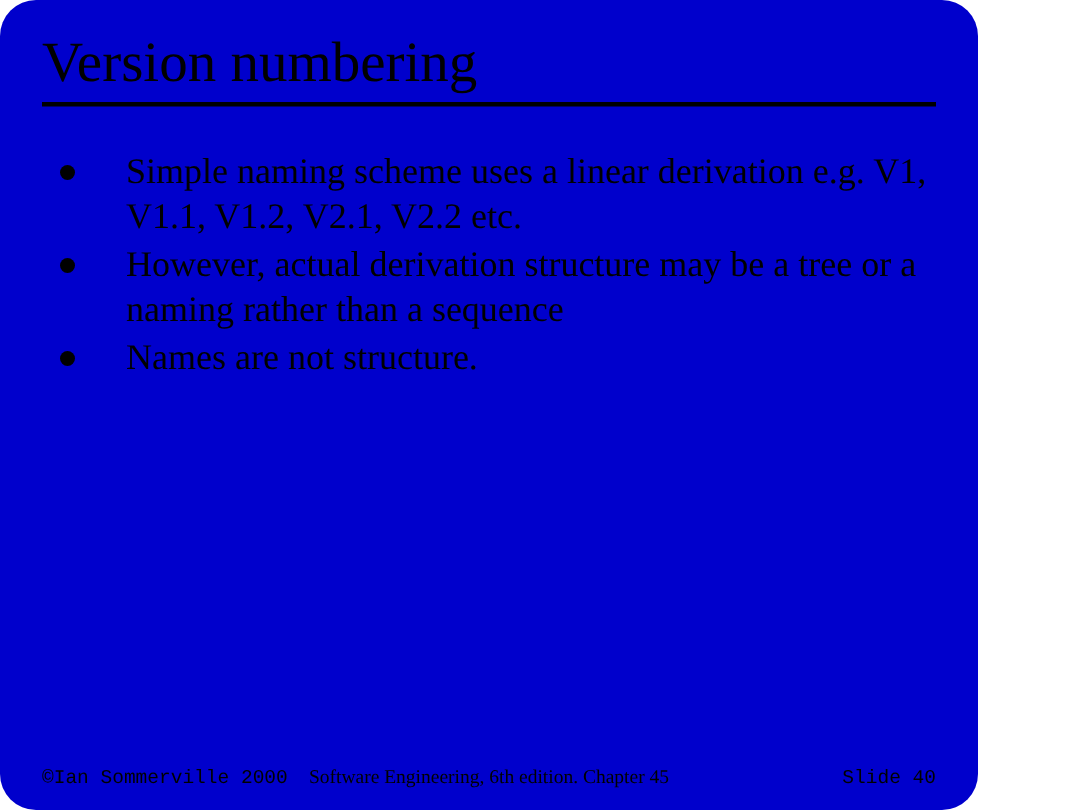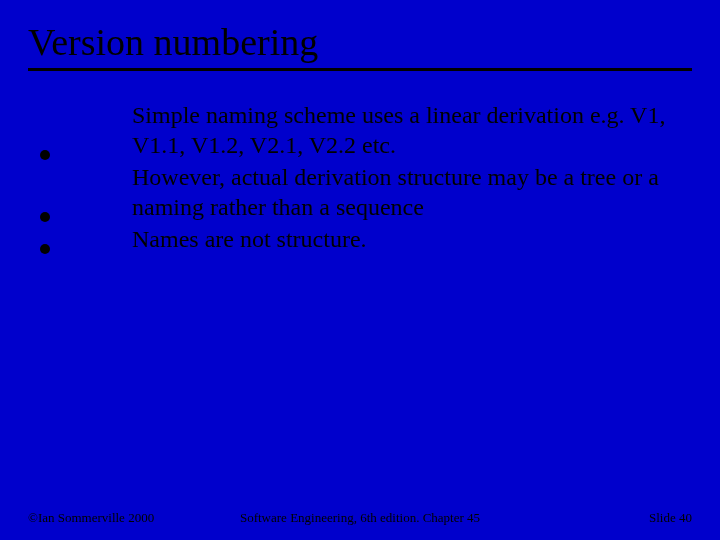--- a/index.html
+++ b/index.html
@@ -3,27 +3,28 @@
 <meta charset="utf-8">
 <style>
   html, body {
     margin: 0;
     padding: 0;
     width: 720px;
     height: 540px;
     overflow: hidden;
   }
   .slide {
-    width: 720px;
+    width: 652px;
     height: 540px;
     background: #0000cc;
     position: relative;
     font-family: "Times New Roman", Times, serif;
     color: #000;
     box-sizing: border-box;
+    border-radius: 24px;
   }
   .title {
     position: absolute;
     top: 22px;
     left: 28px;
     right: 28px;
     font-size: 38px;
     border-bottom: 3px solid #000;
     padding-bottom: 4px;
     line-height: 1.1;
@@ -31,23 +32,22 @@
   .body {
     position: absolute;
     top: 100px;
     left: 40px;
     right: 30px;
     font-size: 24px;
     line-height: 1.25;
   }
   .bullet-row {
     display: flex;
-    align-items: flex-end;
+    align-items: flex-start;
     margin-bottom: 2px;
-    gap: 48px;
   }
   .bullet-dot {
     flex: 0 0 auto;
     width: 10px;
     height: 10px;
     background: #000;
     border-radius: 50%;
     margin-top: 10px;
     margin-right: 34px;
   }
@@ -57,20 +57,21 @@
   .footer {
     position: absolute;
     bottom: 14px;
     left: 28px;
     right: 28px;
     display: flex;
     justify-content: space-between;
     align-items: baseline;
     font-size: 13px;
     color: #000;
+    font-family: Liberation Mono, monospace;
   }
   .footer-center {
     position: absolute;
     bottom: 14px;
     left: 0;
     right: 0;
     text-align: center;
     font-size: 13px;
     color: #000;
   }

